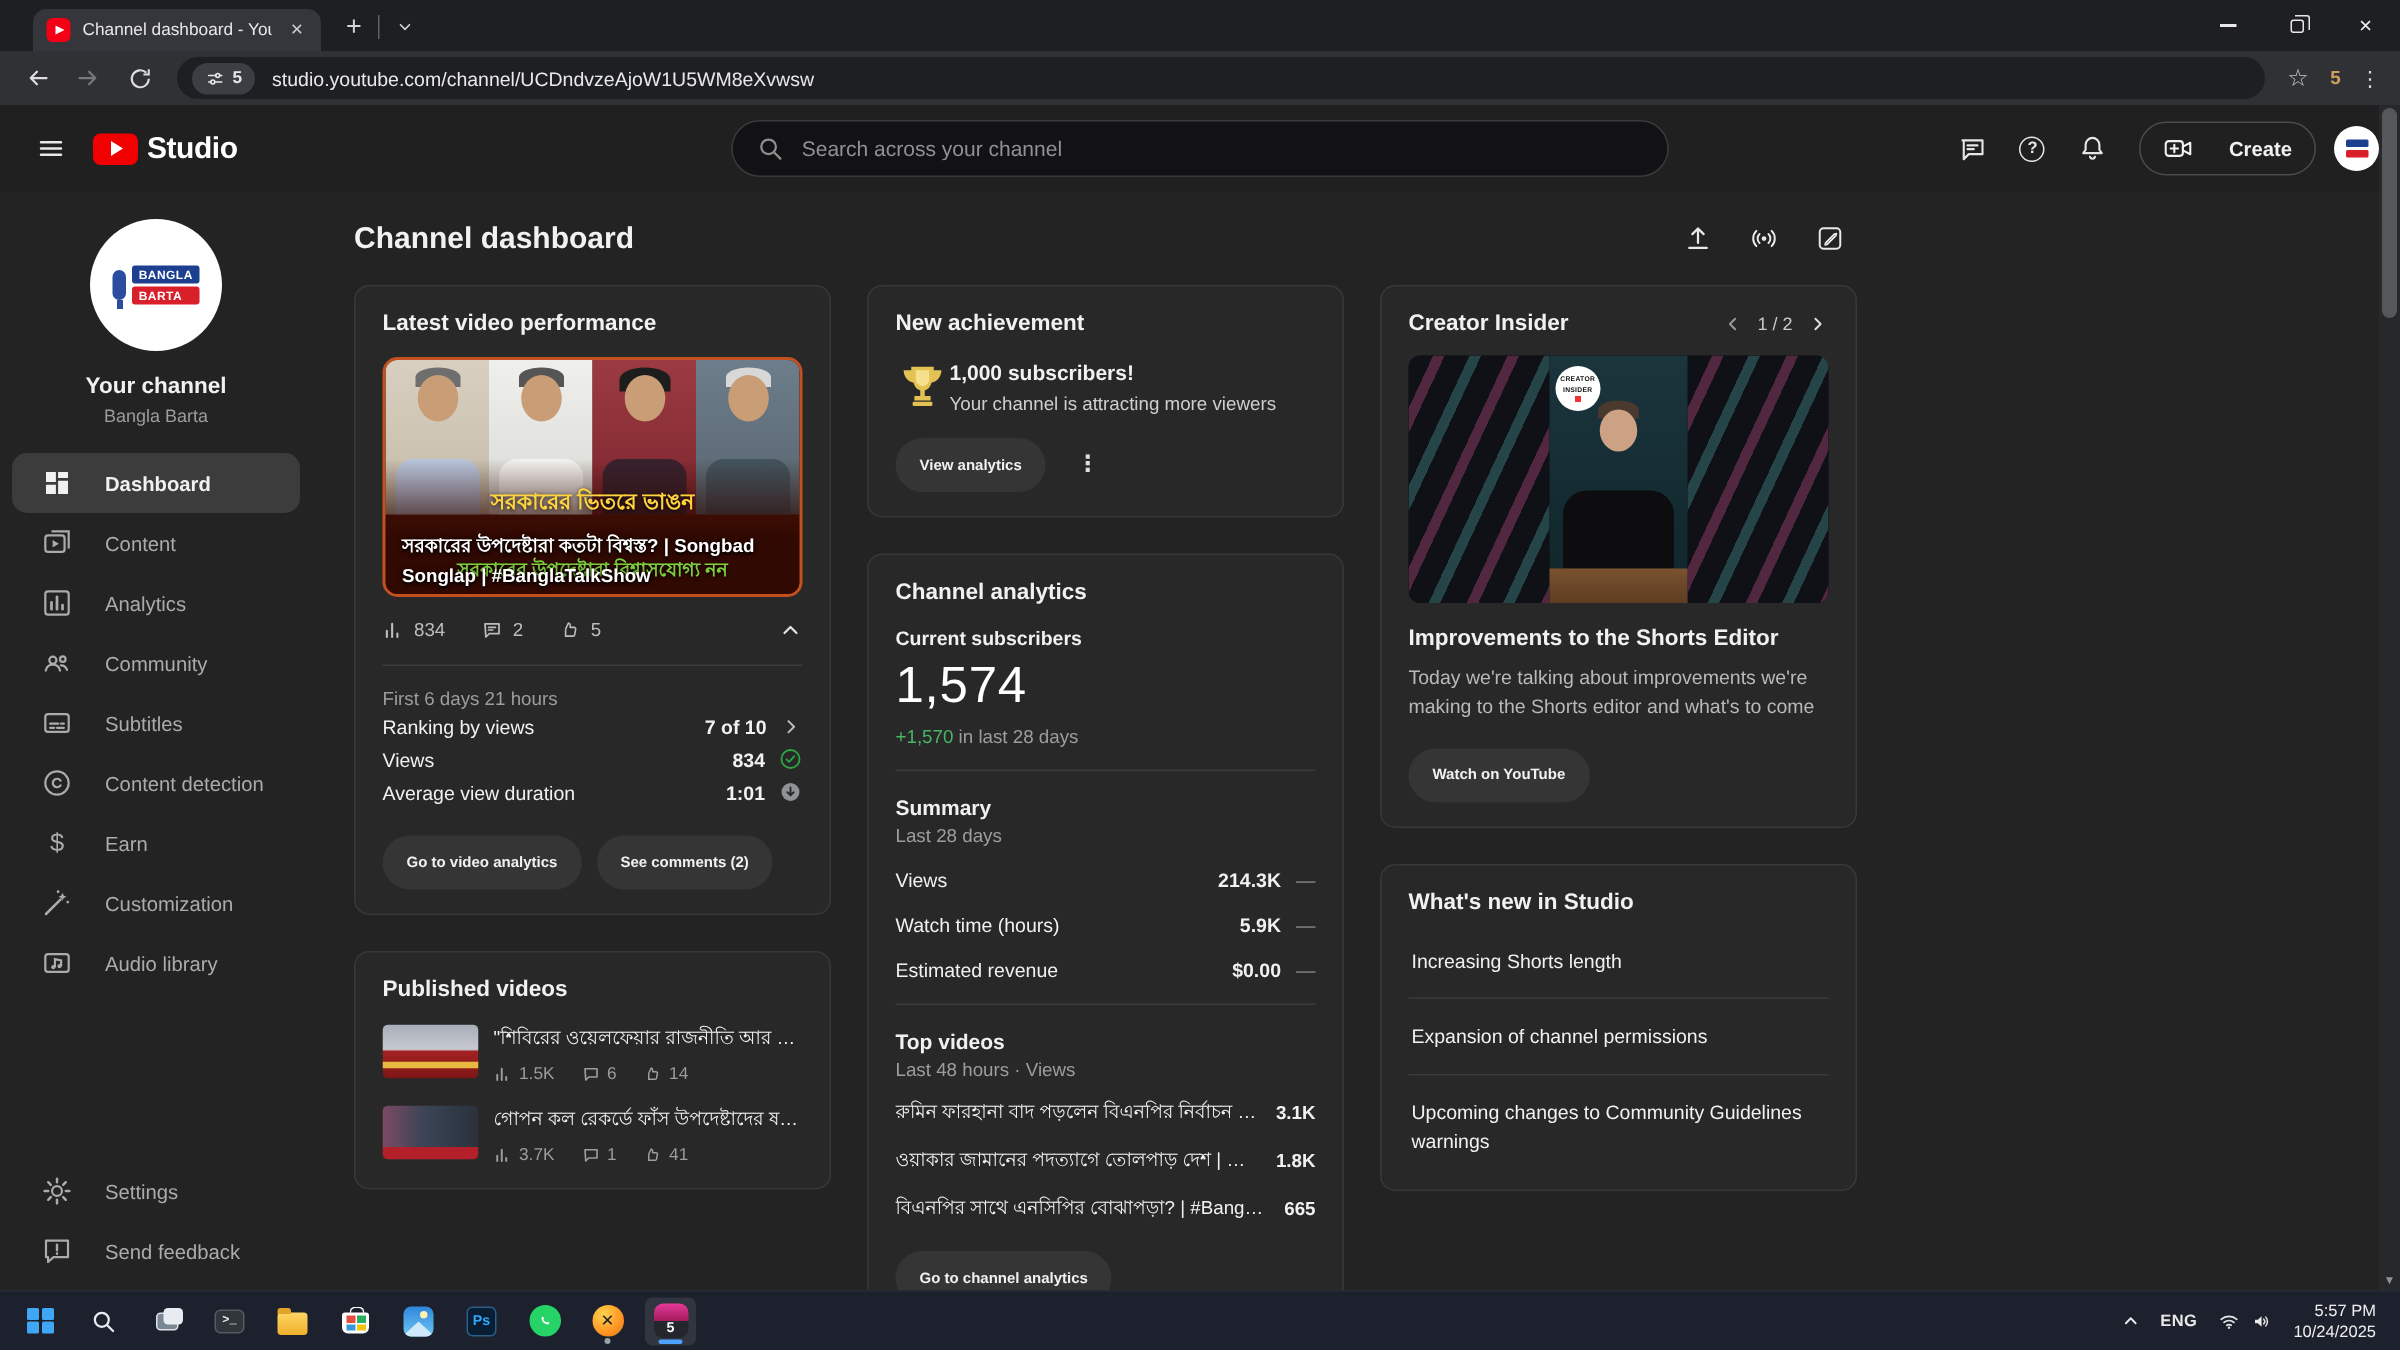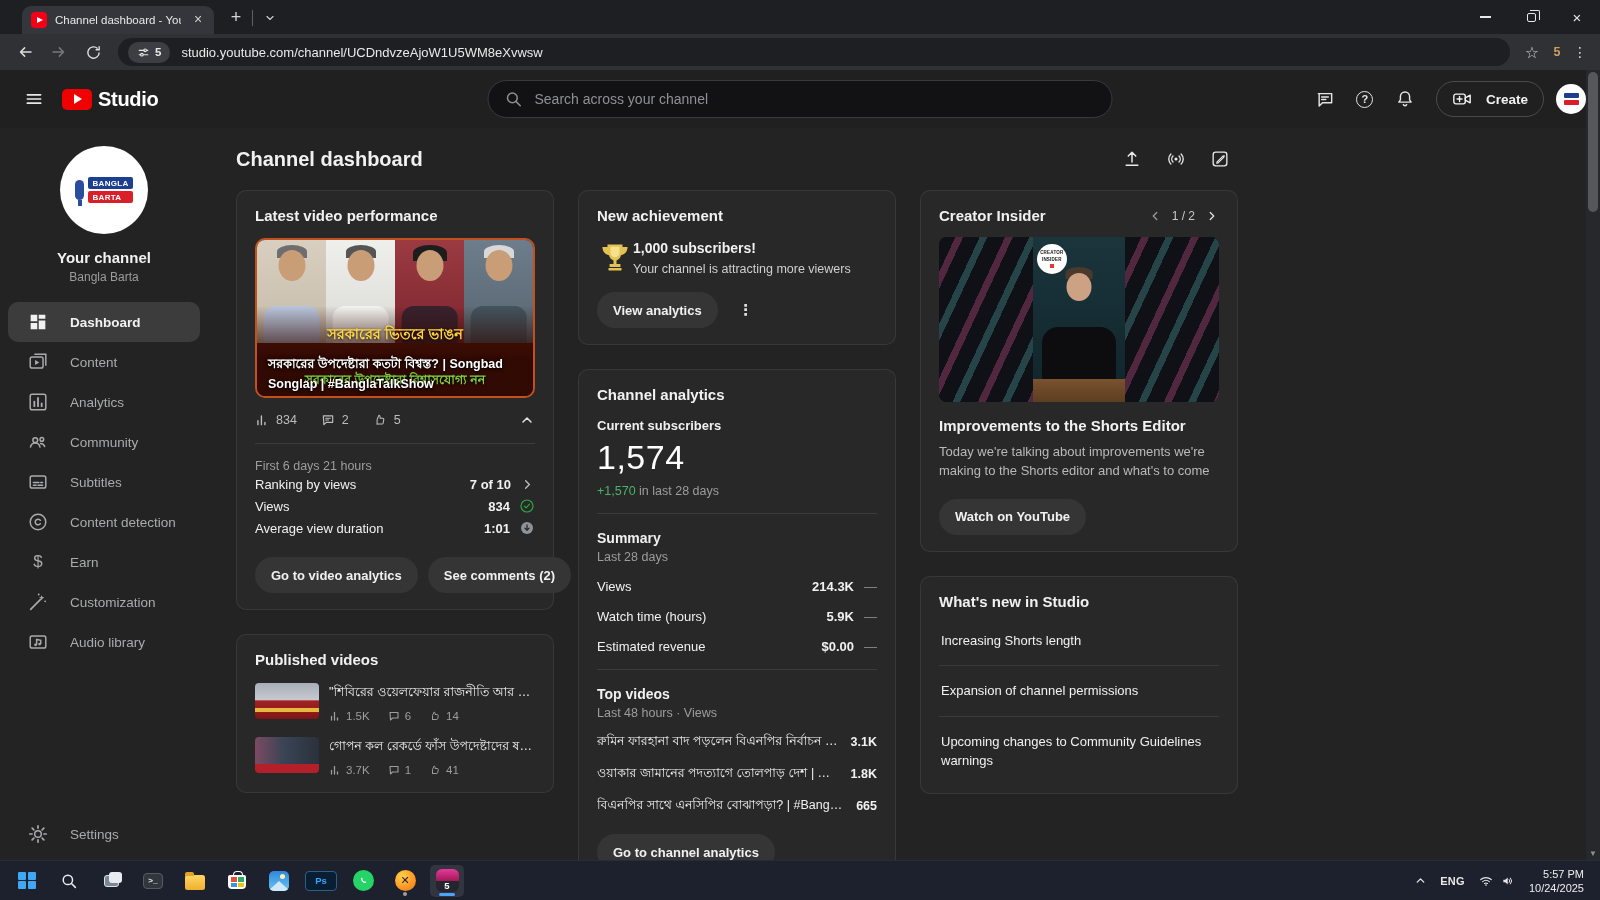--- a/index.html
+++ b/index.html
@@ -41,21 +41,21 @@
   .brand{display:flex;align-items:center;gap:6px;margin-left:8px;}
   .logo-mark{width:30px;height:21px;background:#f00000;border-radius:5px;display:flex;align-items:center;justify-content:center;}
   .logo-mark i{display:block;width:0;height:0;border-left:8px solid #fff;border-top:5px solid transparent;border-bottom:5px solid transparent;margin-left:2px;}
   .logo-text{font-size:20px;font-weight:700;color:#fff;letter-spacing:-.3px;}
   .searchbox{position:absolute;left:50%;top:50%;transform:translate(-50%,-50%);width:625px;height:38px;background:#121214;border:1px solid #3a3a3c;border-radius:19px;display:flex;align-items:center;padding:0 16px;gap:12px;}
   .searchbox input{flex:1;background:transparent;border:none;outline:none;color:#eee;font-size:14px;font-family:inherit;}
   .searchbox input::placeholder{color:#909194;}
   .hright{margin-left:auto;display:flex;align-items:center;gap:2px;}
   .hicon{width:38px;height:38px;border-radius:50%;display:flex;align-items:center;justify-content:center;color:#e5e5e5;}
   .help-circ{width:17px;height:17px;border:1.6px solid #e5e5e5;border-radius:50%;display:flex;align-items:center;justify-content:center;font-size:11px;font-weight:700;color:#e5e5e5;}
-  .create-btn{display:flex;align-items:center;gap:14px;height:36px;padding:0 15px;border:1px solid #4a4b4e;border-radius:18px;color:#f1f1f1;font-size:13.5px;font-weight:700;margin:0 10px;}
+  .create-btn{display:flex;align-items:center;gap:24px;height:36px;padding:0 15px;border:1px solid #4a4b4e;border-radius:18px;color:#f1f1f1;font-size:13.5px;font-weight:700;margin:0 10px;}
   .havatar{width:30px;height:30px;border-radius:50%;background:#fff;display:flex;flex-direction:column;align-items:center;justify-content:center;gap:2px;}
   .havatar b{display:block;width:15px;height:5px;border-radius:1px;}
 
   
   .bodyrow{flex:1;display:flex;min-height:0;}
   .sidebar{width:208px;flex:none;display:flex;flex-direction:column;padding-top:18px;}
   .side-avatar{width:88px;height:88px;border-radius:50%;background:#fff;margin:0 auto;display:flex;align-items:center;justify-content:center;gap:4px;flex:none;}
   .mic{width:9px;height:20px;background:#2a4da0;border-radius:5px;position:relative;}
   .mic::after{content:"";position:absolute;left:2.5px;bottom:-6px;width:4px;height:6px;background:#2a4da0;}
   .av-box{display:flex;flex-direction:column;gap:2px;}
@@ -97,21 +97,21 @@
   .lv-overlay{position:absolute;left:11px;right:6px;bottom:2px;color:#fff;font-weight:700;font-size:12.5px;line-height:1.6;text-shadow:0 1px 2px #000,0 0 4px rgba(0,0,0,.7);}
   .lv-stats{display:flex;align-items:center;margin-top:14px;color:#bdbdbd;font-size:12.5px;}
   .stat-group{display:flex;align-items:center;gap:7px;margin-right:24px;}
   .lv-collapse{margin-left:auto;color:#e2e2e2;}
   .divider{height:1px;background:#3c3c3c;margin-top:15px;}
   .period{margin-top:15px;font-size:12.5px;color:#9d9d9d;}
   .metric-row{display:flex;align-items:center;font-size:13px;color:#f1f1f1;height:22px;}
   .metric-label{flex:1;font-weight:500;}
   .metric-value{font-weight:700;margin-right:9px;}
   .btn-row{display:flex;gap:10px;margin-top:18px;}
-  .pill-btn{background:#353535;padding:0 16px;height:36px;border-radius:18px;display:inline-flex;align-items:center;font-size:13px;font-weight:700;color:#f1f1f1;white-space:nowrap;}
+  .pill-btn{background:#353535;padding:0 16px;height:36px;border-radius:18px;display:inline-flex;align-items:center;font-size:10px;font-weight:700;color:#f1f1f1;white-space:nowrap;}
 
   
   .pub-row{display:flex;gap:10px;margin-top:15px;}
   .pub-thumb{width:64px;height:36px;border-radius:4px;flex:none;}
   .pt1{background:linear-gradient(180deg,rgba(0,0,0,0) 68%,rgba(236,193,66,.95) 70%,rgba(236,193,66,.95) 80%,rgba(0,0,0,0) 82%),linear-gradient(180deg,#a8adb8 0%,#c6c9cf 46%,#a32121 50%,#7e1616 100%);}
   .pt2{background:linear-gradient(0deg,#b3202a 0 24%,rgba(0,0,0,0) 24%),linear-gradient(90deg,#7b4a63,#394455 45%,#2b313c);}
   .pub-info{flex:1;min-width:0;}
   .pub-title{font-size:12.5px;color:#f1f1f1;white-space:nowrap;overflow:hidden;text-overflow:ellipsis;}
   .pub-stats{display:flex;align-items:center;margin-top:7px;color:#9d9d9d;font-size:11.5px;}
   .pub-stat{display:flex;align-items:center;gap:5px;margin-right:18px;}
@@ -179,21 +179,21 @@
   .term-glyph{width:20px;height:16px;background:#31353c;border:1px solid #565b63;border-radius:4px;color:#e8e8e8;font-size:8px;font-weight:700;display:flex;align-items:center;justify-content:center;font-family:"Liberation Mono",monospace;}
   .folder-glyph{width:20px;height:15px;background:linear-gradient(#ffd563,#f0b02e);border-radius:2.5px;position:relative;margin-top:3px;}
   .folder-glyph::before{content:"";position:absolute;top:-3px;left:0;width:9px;height:4px;background:#e2a428;border-radius:2px 2px 0 0;}
   .store-glyph{width:18px;height:14px;background:#fff;border-radius:2px 2px 4px 4px;position:relative;margin-top:3px;display:grid;grid-template-columns:6px 6px;grid-template-rows:4.5px 4.5px;gap:1px;align-content:center;justify-content:center;}
   .store-glyph::before{content:"";position:absolute;top:-4px;left:5px;width:8px;height:5px;border:1.5px solid #fff;border-bottom:none;border-radius:4px 4px 0 0;}
   .store-glyph b:nth-child(1){background:#e74c3c;} .store-glyph b:nth-child(2){background:#27ae60;}
   .store-glyph b:nth-child(3){background:#3498db;} .store-glyph b:nth-child(4){background:#f1c40f;}
   .photos-glyph{width:20px;height:20px;border-radius:5px;background:linear-gradient(#2f86dd,#6cc6f2);position:relative;overflow:hidden;}
   .photos-glyph::before{content:"";position:absolute;bottom:-2px;left:-3px;border-left:13px solid transparent;border-right:13px solid transparent;border-bottom:12px solid #cfe9fb;}
   .photos-glyph::after{content:"";position:absolute;top:3px;right:4px;width:5px;height:5px;border-radius:50%;background:#fff2b0;}
-  .ps-glyph{width:32px;height:20px;border-radius:4px;background:#0a1e33;border:1px solid #2b5f8a;color:#31a8ff;font-size:9.5px;font-weight:700;display:flex;align-items:center;justify-content:center;}
+  .ps-glyph{width:20px;height:20px;border-radius:4px;background:#0a1e33;border:1px solid #2b5f8a;color:#31a8ff;font-size:9.5px;font-weight:700;display:flex;align-items:center;justify-content:center;}
   .wa-glyph{width:21px;height:21px;border-radius:50%;background:#25d366;display:flex;align-items:center;justify-content:center;}
   .x-glyph{width:21px;height:21px;border-radius:50%;background:radial-gradient(circle at 35% 30%,#ffd24a,#ff8a1e 70%,#7fae2a 100%);color:#222;font-size:11px;font-weight:800;display:flex;align-items:center;justify-content:center;}
   .br-glyph{width:23px;height:23px;border-radius:6px;background:linear-gradient(180deg,#e6399b 0%,#a11957 52%,#24262d 52%);display:flex;align-items:flex-end;justify-content:center;color:#fff;font-size:9.5px;font-weight:800;padding-bottom:1px;}
   .tray{margin-left:auto;display:flex;align-items:center;gap:13px;color:#e8e8e8;padding-right:6px;}
   .tray-lang{font-size:11px;font-weight:700;letter-spacing:.3px;}
   .tray-clock{text-align:right;font-size:11px;line-height:14px;color:#eee;}
 
   .icon-pair{display:flex;align-items:center;gap:6px;}
 </style>
 </head>
@@ -393,20 +393,27 @@
         </div>
       </div>
 
       <div class="nav-footer">
         <div class="nav-item">
           <svg width="22" height="22" viewBox="0 0 24 24">
               <circle cx="12" cy="12" r="3.6" fill="none" stroke="currentColor" stroke-width="1.6"></circle>
               <path d="M12 3v2.6M12 18.4V21M3 12h2.6M18.4 12H21M5.6 5.6l1.9 1.9M16.5 16.5l1.9 1.9M18.4 5.6l-1.9 1.9M7.5 16.5l-1.9 1.9" stroke="currentColor" stroke-width="1.8" stroke-linecap="round"></path>
             </svg>
           <span>Settings</span>
+        </div>
+        <div class="nav-item">
+          <svg width="22" height="22" viewBox="0 0 24 24">
+              <path d="M4 4.5h16v12H9.5L5.5 20v-3.5H4z" fill="none" stroke="currentColor" stroke-width="1.6" stroke-linejoin="round"></path>
+              <path d="M12 7.5v4M12 13.8v.2" stroke="currentColor" stroke-width="1.8" stroke-linecap="round"></path>
+            </svg>
+          <span>Send feedback</span>
         </div>
       </div>
     </div>
 
     <div class="main">
       <div class="main-header">
         <div class="main-title">Channel dashboard</div>
         <div class="main-actions">
           <div class="action-btn">
             <svg width="20" height="20" viewBox="0 0 24 24">

